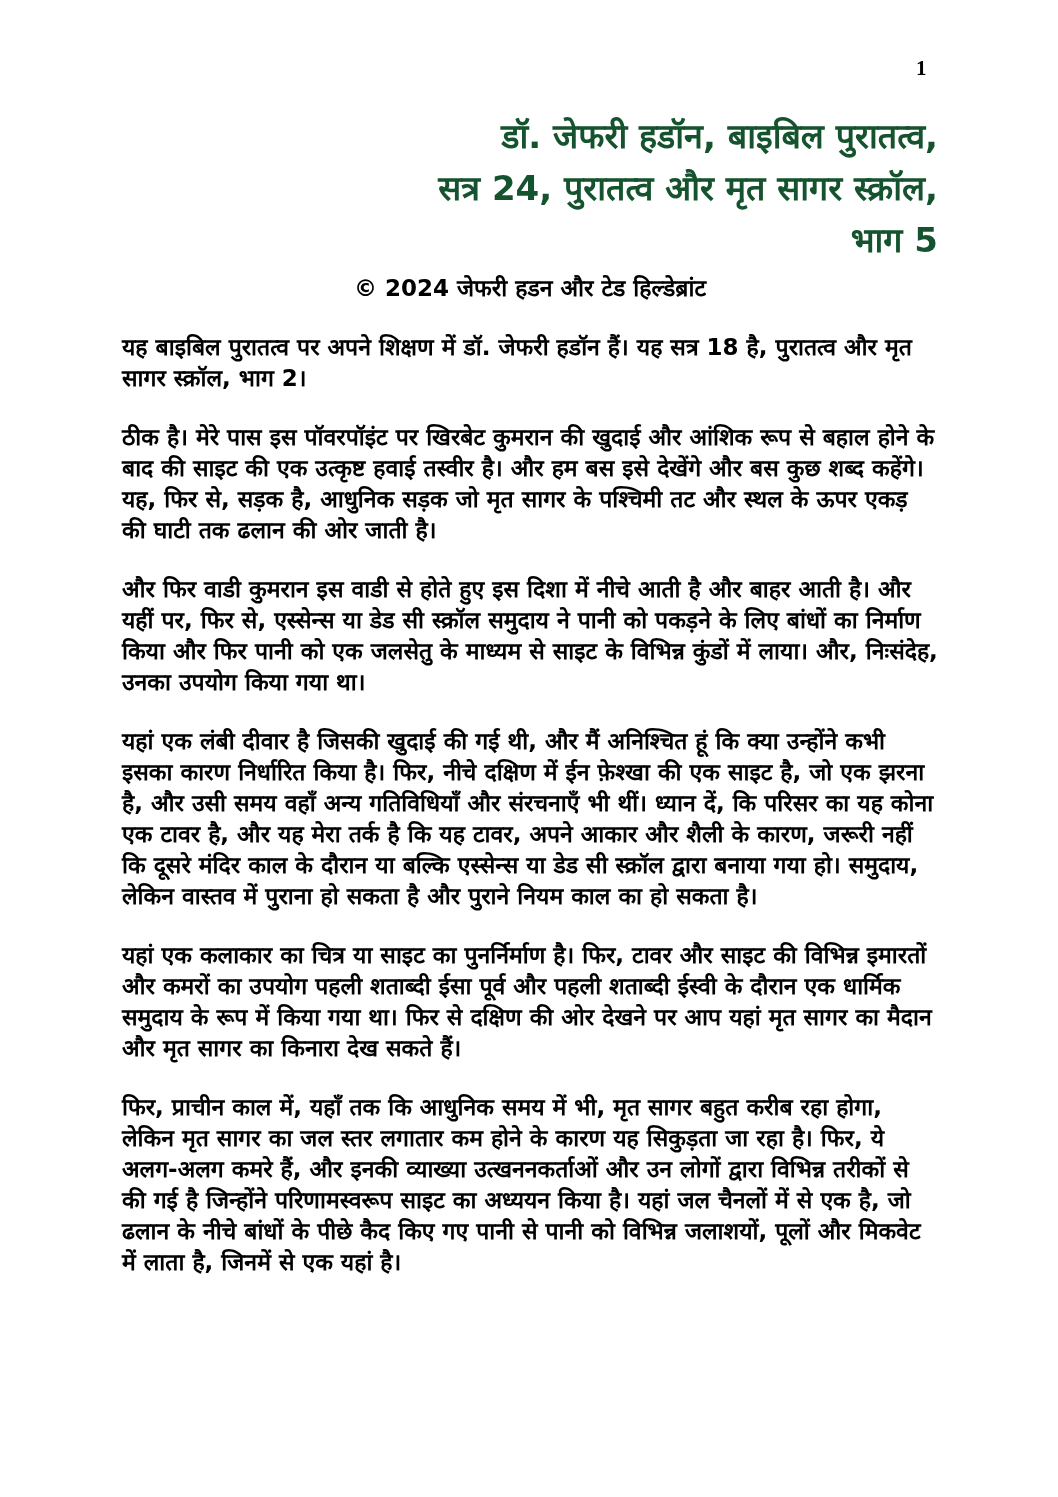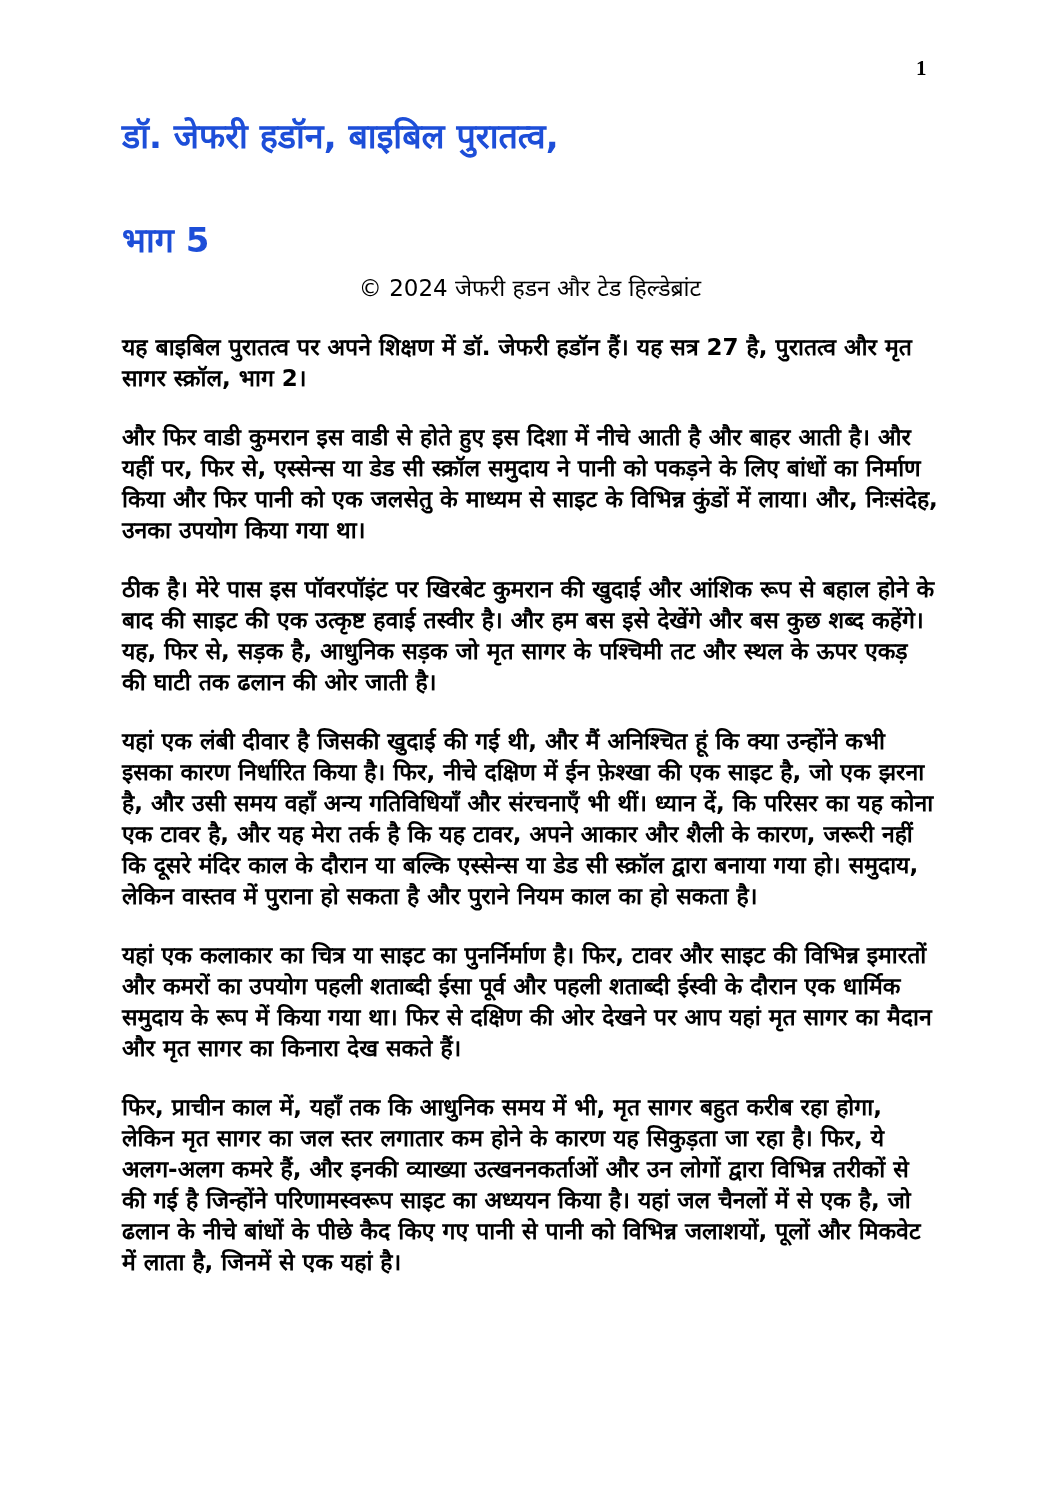--- a/index.html
+++ b/index.html
@@ -27,30 +27,30 @@
     color: #000000;
   }
   .content {
     position: absolute;
     left: 122px;
     top: 110px;
     width: 816px;
   }
   .doc-title {
     margin: 0;
-    text-align: left;
+    text-align: right;
     font-weight: bold;
     font-size: 34px;
     line-height: 52px;
-    color: #1d4ed8;
+    color: #14532d;
   }
   .copyright {
     margin-top: 6px;
     text-align: center;
-    font-weight: normal;
+    font-weight: bold;
     font-size: 23px;
     line-height: 32px;
     color: #000000;
   }
   .body-para {
     margin: 28px 0 0 0;
     font-weight: bold;
     font-size: 23px;
     line-height: 31px;
     text-align: left;
@@ -61,27 +61,27 @@
 <body>
 
 <div class="page">
 
   <div class="page-number">1</div>
 
   <div class="content">
 
     <h1 class="doc-title">
       <span>डॉ. जेफरी हडॉन, बाइबिल पुरातत्व,</span><br>
-      <br>
+      <span>सत्र 24, पुरातत्व और मृत सागर स्क्रॉल,</span><br>
       <span>भाग 5</span>
     </h1>
 
     <div class="copyright">© 2024 जेफरी हडन और टेड हिल्डेब्रांट</div>
 
-    <p class="body-para">यह बाइबिल पुरातत्व पर अपने शिक्षण में डॉ. जेफरी हडॉन हैं। यह सत्र 27 है, पुरातत्व और मृत सागर स्क्रॉल, भाग 2।</p>
+    <p class="body-para">यह बाइबिल पुरातत्व पर अपने शिक्षण में डॉ. जेफरी हडॉन हैं। यह सत्र 18 है, पुरातत्व और मृत सागर स्क्रॉल, भाग 2।</p>
+    <p class="body-para">ठीक है। मेरे पास इस पॉवरपॉइंट पर खिरबेट कुमरान की खुदाई और आंशिक रूप से बहाल होने के बाद की साइट की एक उत्कृष्ट हवाई तस्वीर है। और हम बस इसे देखेंगे और बस कुछ शब्द कहेंगे। यह, फिर से, सड़क है, आधुनिक सड़क जो मृत सागर के पश्चिमी तट और स्थल के ऊपर एकड़ की घाटी तक ढलान की ओर जाती है।</p>
     <p class="body-para">और फिर वाडी कुमरान इस वाडी से होते हुए इस दिशा में नीचे आती है और बाहर आती है। और यहीं पर, फिर से, एस्सेन्स या डेड सी स्क्रॉल समुदाय ने पानी को पकड़ने के लिए बांधों का निर्माण किया और फिर पानी को एक जलसेतु के माध्यम से साइट के विभिन्न कुंडों में लाया। और, निःसंदेह, उनका उपयोग किया गया था।</p>
-    <p class="body-para">ठीक है। मेरे पास इस पॉवरपॉइंट पर खिरबेट कुमरान की खुदाई और आंशिक रूप से बहाल होने के बाद की साइट की एक उत्कृष्ट हवाई तस्वीर है। और हम बस इसे देखेंगे और बस कुछ शब्द कहेंगे। यह, फिर से, सड़क है, आधुनिक सड़क जो मृत सागर के पश्चिमी तट और स्थल के ऊपर एकड़ की घाटी तक ढलान की ओर जाती है।</p>
     <p class="body-para">यहां एक लंबी दीवार है जिसकी खुदाई की गई थी, और मैं अनिश्चित हूं कि क्या उन्होंने कभी इसका कारण निर्धारित किया है। फिर, नीचे दक्षिण में ईन फ़ेश्खा की एक साइट है, जो एक झरना है, और उसी समय वहाँ अन्य गतिविधियाँ और संरचनाएँ भी थीं। ध्यान दें, कि परिसर का यह कोना एक टावर है, और यह मेरा तर्क है कि यह टावर, अपने आकार और शैली के कारण, जरूरी नहीं कि दूसरे मंदिर काल के दौरान या बल्कि एस्सेन्स या डेड सी स्क्रॉल द्वारा बनाया गया हो। समुदाय, लेकिन वास्तव में पुराना हो सकता है और पुराने नियम काल का हो सकता है।</p>
     <p class="body-para">यहां एक कलाकार का चित्र या साइट का पुनर्निर्माण है। फिर, टावर और साइट की विभिन्न इमारतों और कमरों का उपयोग पहली शताब्दी ईसा पूर्व और पहली शताब्दी ईस्वी के दौरान एक धार्मिक समुदाय के रूप में किया गया था। फिर से दक्षिण की ओर देखने पर आप यहां मृत सागर का मैदान और मृत सागर का किनारा देख सकते हैं।</p>
     <p class="body-para">फिर, प्राचीन काल में, यहाँ तक कि आधुनिक समय में भी, मृत सागर बहुत करीब रहा होगा, लेकिन मृत सागर का जल स्तर लगातार कम होने के कारण यह सिकुड़ता जा रहा है। फिर, ये अलग-अलग कमरे हैं, और इनकी व्याख्या उत्खननकर्ताओं और उन लोगों द्वारा विभिन्न तरीकों से की गई है जिन्होंने परिणामस्वरूप साइट का अध्ययन किया है। यहां जल चैनलों में से एक है, जो ढलान के नीचे बांधों के पीछे कैद किए गए पानी से पानी को विभिन्न जलाशयों, पूलों और मिकवेट में लाता है, जिनमें से एक यहां है।</p>
 
   </div>
 </div>
 
 </body></html>

